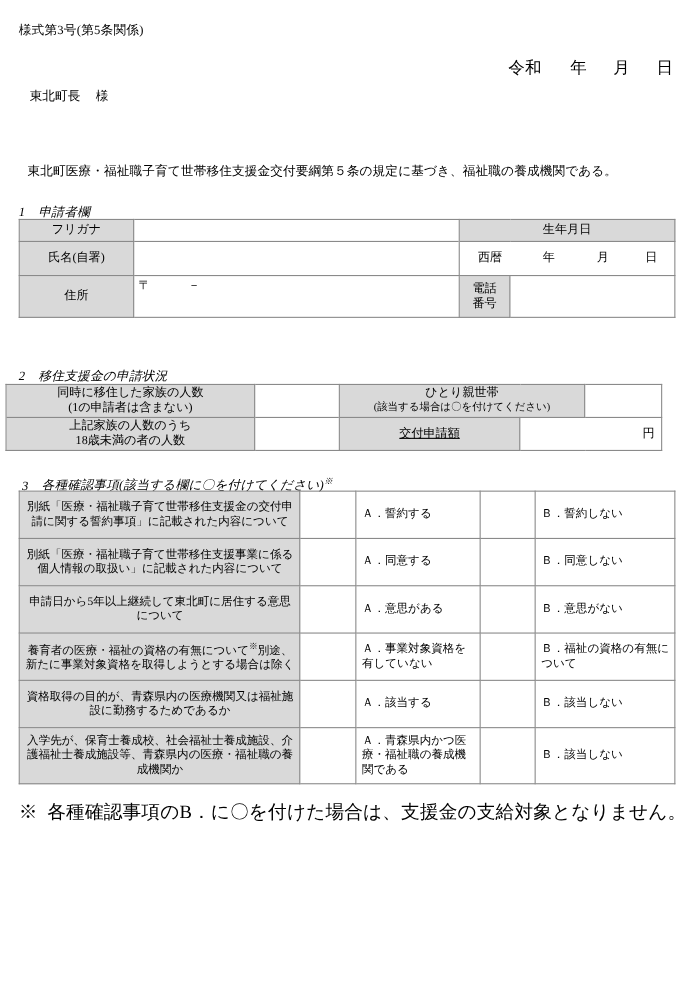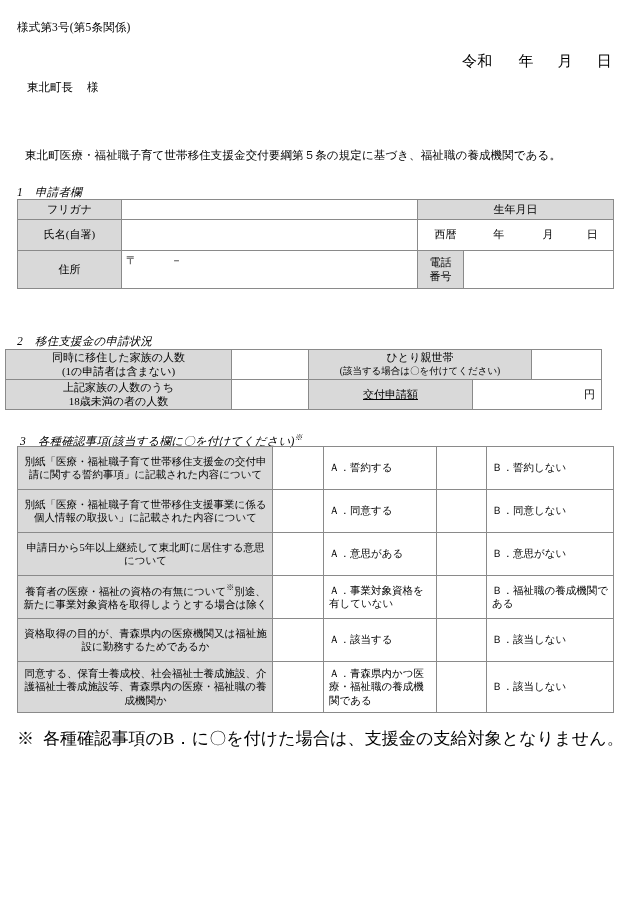--- a/index.html
+++ b/index.html
@@ -304,31 +304,31 @@
         <td class="ctr"></td>
         <td class="opt">Ａ．意思がある</td>
         <td class="ctr"></td>
         <td class="opt">Ｂ．意思がない</td>
       </tr>
       <tr>
         <td class="gray desc"><span>養育者の医療・福祉の資格の有無について</span><span class="inline-mark">※</span><span>別途、新たに事業対象資格を取得しようとする場合は除く</span></td>
         <td class="ctr"></td>
         <td class="opt">Ａ．事業対象資格を有していない</td>
         <td class="ctr"></td>
-        <td class="opt">Ｂ．福祉職の養成機関である</td>
+        <td class="opt">Ｂ．福祉の資格の有無について</td>
       </tr>
       <tr>
         <td class="gray desc">資格取得の目的が、青森県内の医療機関又は福祉施設に勤務するためであるか</td>
         <td class="ctr"></td>
         <td class="opt">Ａ．該当する</td>
         <td class="ctr"></td>
         <td class="opt">Ｂ．該当しない</td>
       </tr>
       <tr>
-        <td class="gray desc" style="height:46px">同意する、保育士養成校、社会福祉士養成施設、介護福祉士養成施設等、青森県内の医療・福祉職の養成機関か</td>
+        <td class="gray desc" style="height:46px">入学先が、保育士養成校、社会福祉士養成施設、介護福祉士養成施設等、青森県内の医療・福祉職の養成機関か</td>
         <td class="ctr" style="height:46px"></td>
         <td class="opt" style="height:46px">Ａ．青森県内かつ医療・福祉職の養成機関である</td>
         <td class="ctr" style="height:46px"></td>
         <td class="opt" style="height:46px">Ｂ．該当しない</td>
       </tr>
     </tbody>
   </table>
 
   <div class="footnote">
     <span class="mk">※</span><span>各種確認事項のB．に〇を付けた場合は、支援金の支給対象となりません。</span>

